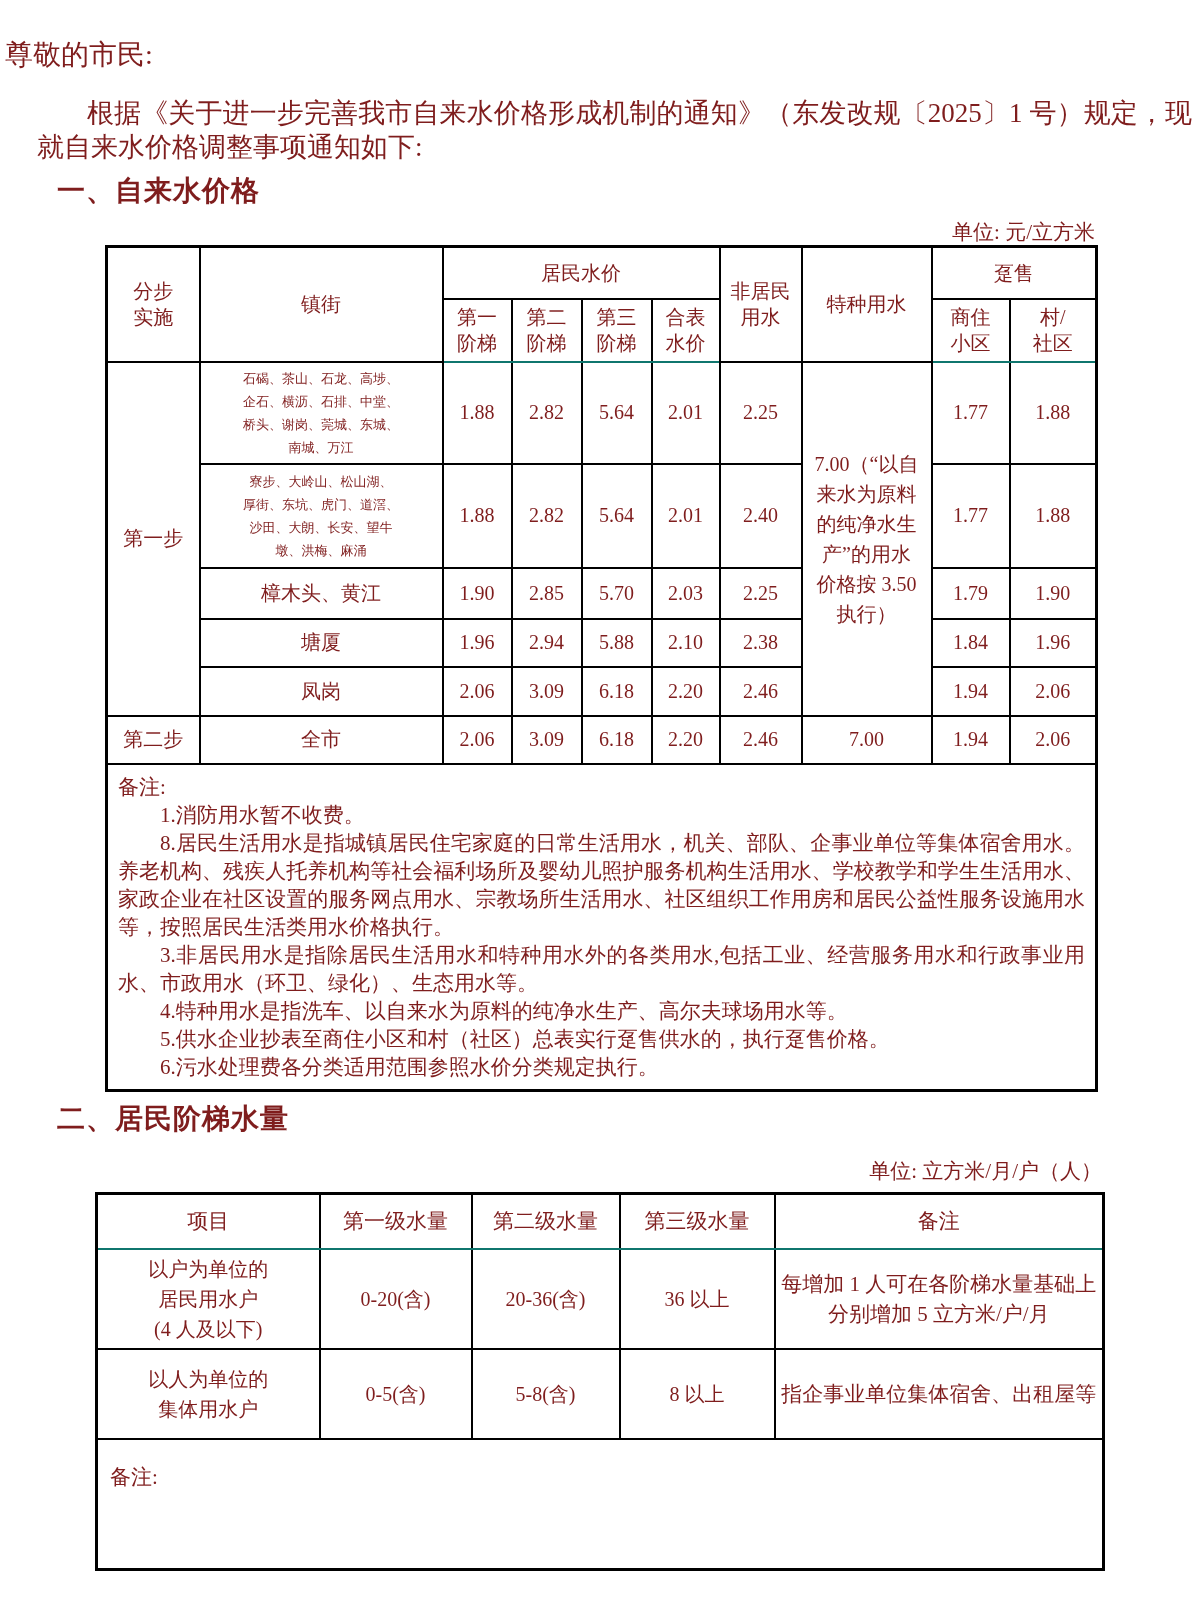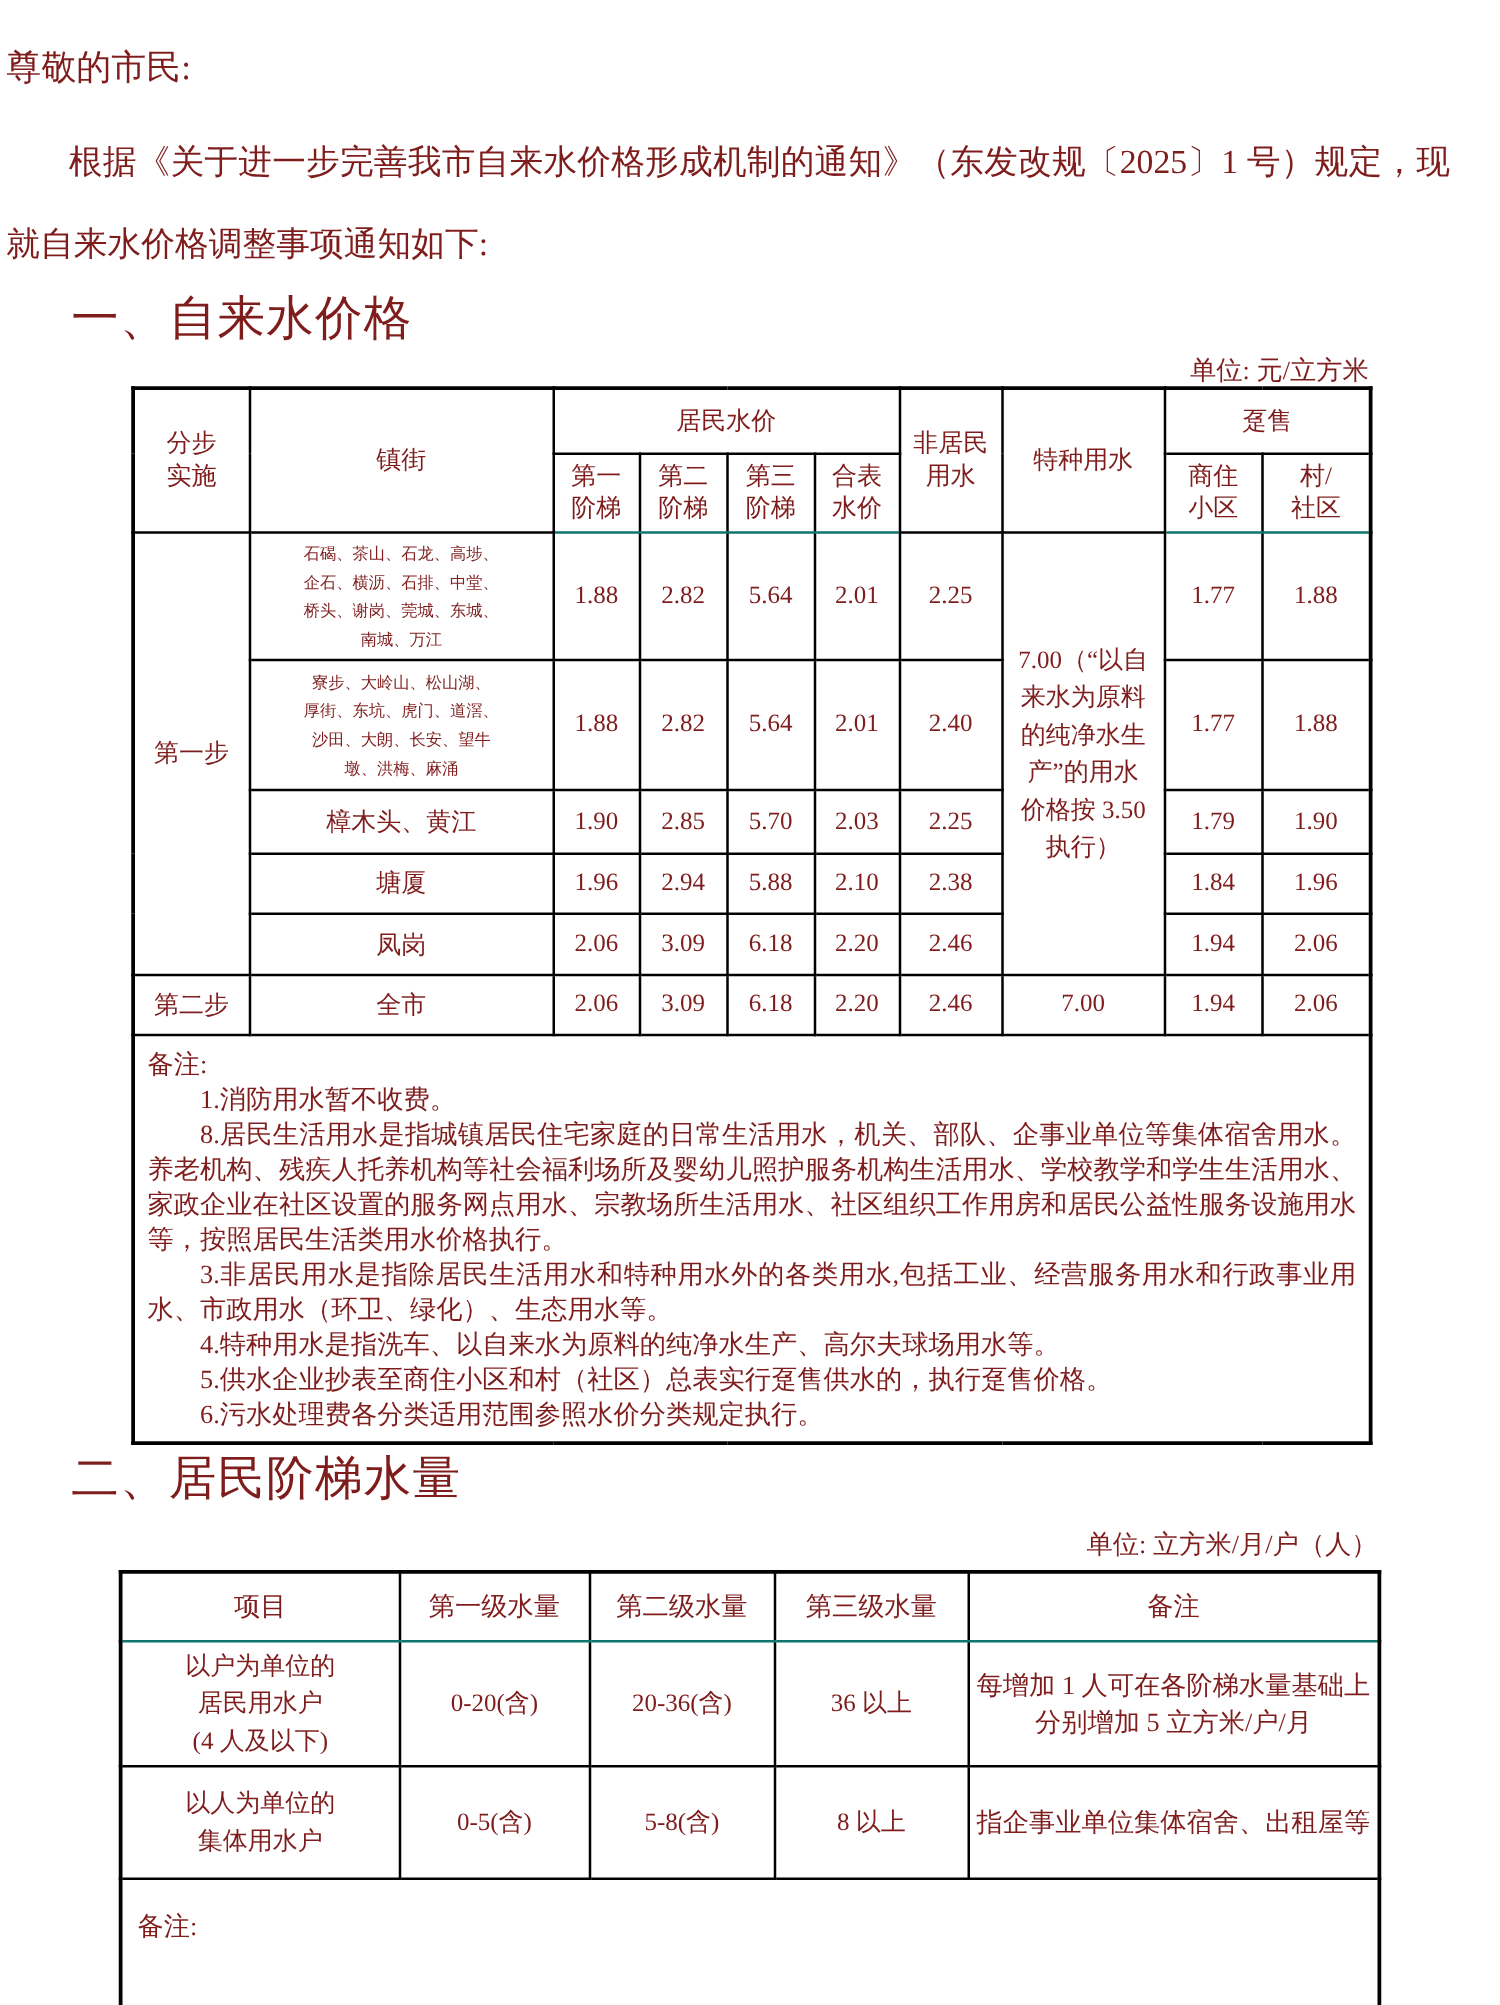--- a/index.html
+++ b/index.html
@@ -5,26 +5,26 @@
   * { margin:0; padding:0; box-sizing:border-box; }
   html,body { background:#ffffff; }
   .page {
     position:relative; width:1200px; height:1604px; margin:0 auto;
     background:#ffffff; color:#7f1d1d;
     font-family:"Liberation Serif","DejaVu Serif",serif;
     overflow:hidden; padding:40px 0 0 5px;
   }
   .salutation { font-size:28px; line-height:30px; }
   .intro {
-    width:1155px; font-size:27px; line-height:66px;
-    text-indent:50px; text-align:justify; margin-top:26px;
+    width:1155px; font-size:27px; line-height:34px;
+    text-indent:50px; text-align:justify; margin-top:26px;margin-left:32px;
   }
   h2.sec {
     font-family:"Liberation Sans","DejaVu Sans",sans-serif;
-    font-weight:400; font-size:38px; line-height:30px;
+    font-weight:700; font-size:28px; line-height:30px;
     margin:12px 0 0 52px; letter-spacing:1px;
   }
   .unit { font-size:21px; line-height:22px; text-align:right; }
   .u1 { margin:15px 105px 2px 0; }
   .u2 { margin:26px 98px 10px 0; }
 
   table { border-collapse:collapse; table-layout:fixed;border-radius:30px; }
   table.t1 { margin-left:100px; width:990px; border:3px solid #000; }
   table.t2 { margin-left:90px;  width:1007px; border:3px solid #000; }
   th, td { border:2px solid #000; vertical-align:middle; text-align:center;

